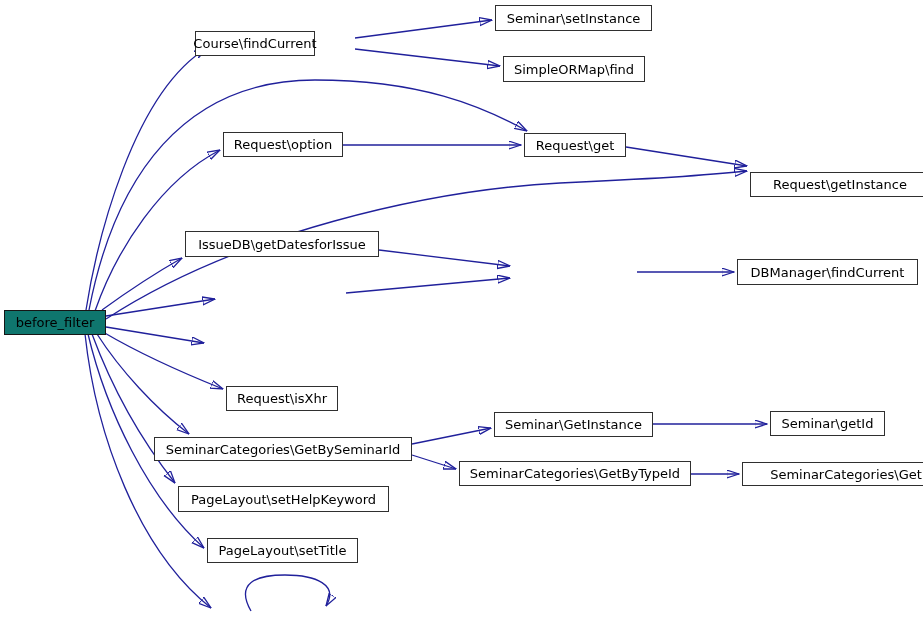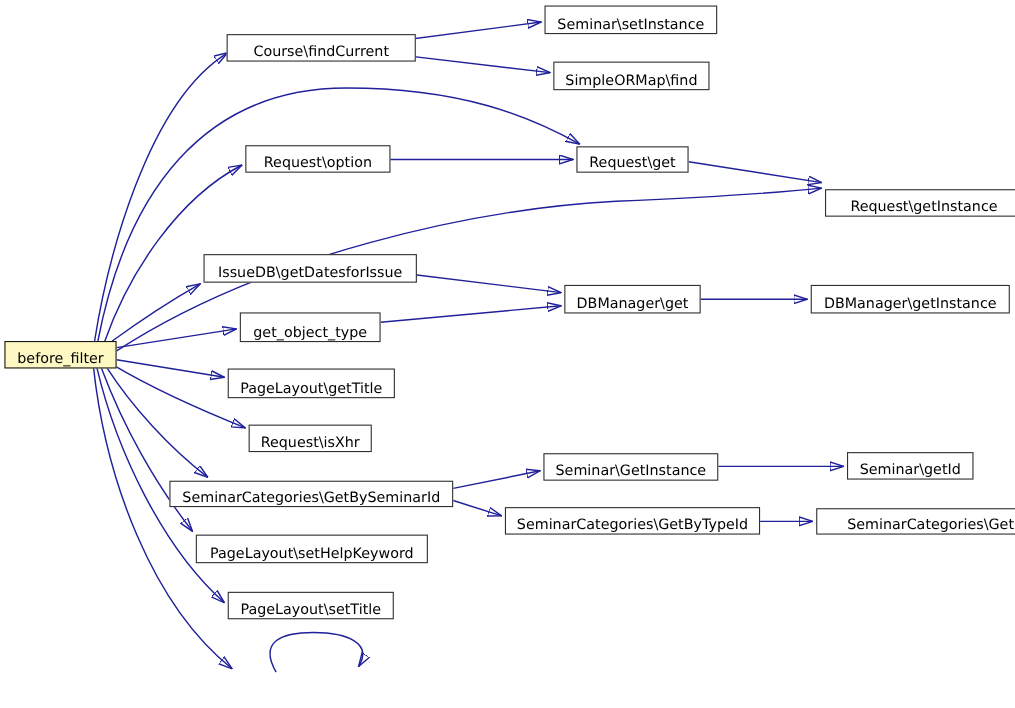--- a/index.html
+++ b/index.html
@@ -18,31 +18,31 @@
   }
   #edge-layer path {
     fill: none;
     stroke: #20209b;          
     stroke-width: 1.3;
   }
   .node {
     position: absolute;
     box-sizing: border-box;
     display: flex;
-    align-items: flex-end;
+    align-items: center;
     justify-content: center;
     background: #ffffff;
     border: 1.4px solid #2f2f2f;
     font-size: 13px;
     color: #000000;
     white-space: nowrap;
     cursor: pointer;
   }
   .node.root {
-    background: #fef9c3;      
+    background: #0f766e;      
     border-color: #161616;
     border-width: 1.6px;
     cursor: default;
   }
 </style>
 </head>
 <body>
 
 <div id="canvas">
 
@@ -75,63 +75,54 @@
     <path d="M 412 455 L 456 469" marker-end="url(#arrow)"></path>
     <path d="M 653 424 L 767 424" marker-end="url(#arrow)"></path>
     <path d="M 691 474 L 739 474" marker-end="url(#arrow)"></path>
     <path d="M 251 611 C 235 583, 256 575, 285 575 C 316 575, 339 585, 326 606" marker-end="url(#arrow)"></path>
   </svg>
 
   <div class="node root" style="left:4px;top:310px;width:102px;height:25px">
     <span>before_filter</span>
   </div>
 
-  <div class="node" style="left:206px;top:31px;width:172px;height:25px">
+  <div class="node" style="left:195px;top:31px;width:120px;height:25px">
     <span>Course\findCurrent</span>
   </div>
 
   <div class="node" style="left:495px;top:5px;width:157px;height:26px">
     <span>Seminar\setInstance</span>
   </div>
 
   <div class="node" style="left:503px;top:56px;width:142px;height:26px">
     <span>SimpleORMap\find</span>
   </div>
 
-  <div class="node" style="left:223px;top:132px;width:132px;height:25px">
+  <div class="node" style="left:223px;top:132px;width:120px;height:25px">
     <span>Request\option</span>
   </div>
 
   <div class="node" style="left:524px;top:133px;width:102px;height:24px">
     <span>Request\get</span>
   </div>
 
   <div class="node" style="left:750px;top:172px;width:180px;height:25px">
     <span>Request\getInstance</span>
   </div>
 
   <div class="node" style="left:185px;top:231px;width:194px;height:26px">
     <span>IssueDB\getDatesforIssue</span>
   </div>
 
-  <div class="node" style="left:513px;top:259px;width:124px;height:26px">
-    <span>DBManager\get</span>
+
+  <div class="node" style="left:737px;top:259px;width:181px;height:26px">
+    <span>DBManager\findCurrent</span>
   </div>
 
-  <div class="node" style="left:737px;top:259px;width:181px;height:26px">
-    <span>DBManager\getInstance</span>
-  </div>
 
-  <div class="node" style="left:218px;top:284px;width:128px;height:27px">
-    <span>get_object_type</span>
-  </div>
-
-  <div class="node" style="left:207px;top:335px;width:152px;height:27px">
-    <span>PageLayout\getTitle</span>
-  </div>
 
   <div class="node" style="left:226px;top:386px;width:112px;height:25px">
     <span>Request\isXhr</span>
   </div>
 
   <div class="node" style="left:494px;top:412px;width:159px;height:25px">
     <span>Seminar\GetInstance</span>
   </div>
 
   <div class="node" style="left:770px;top:411px;width:115px;height:25px">

